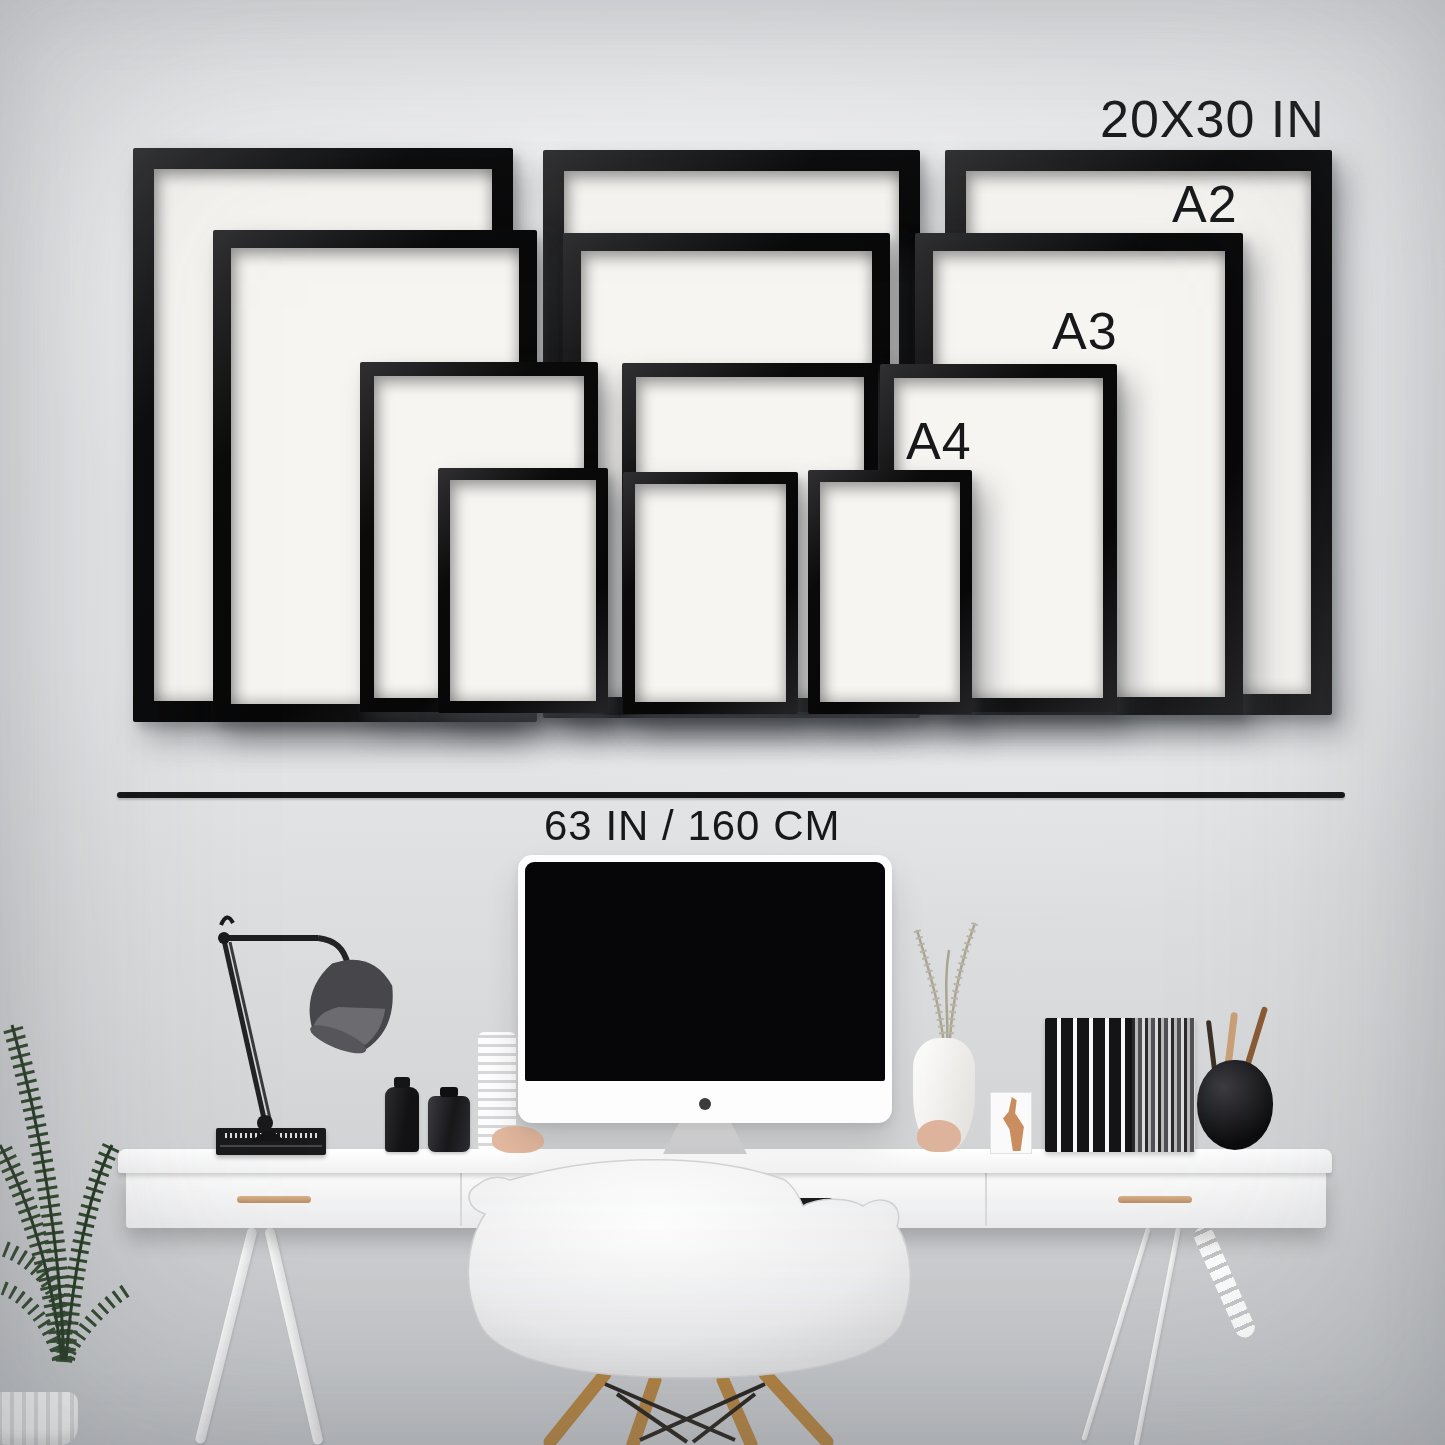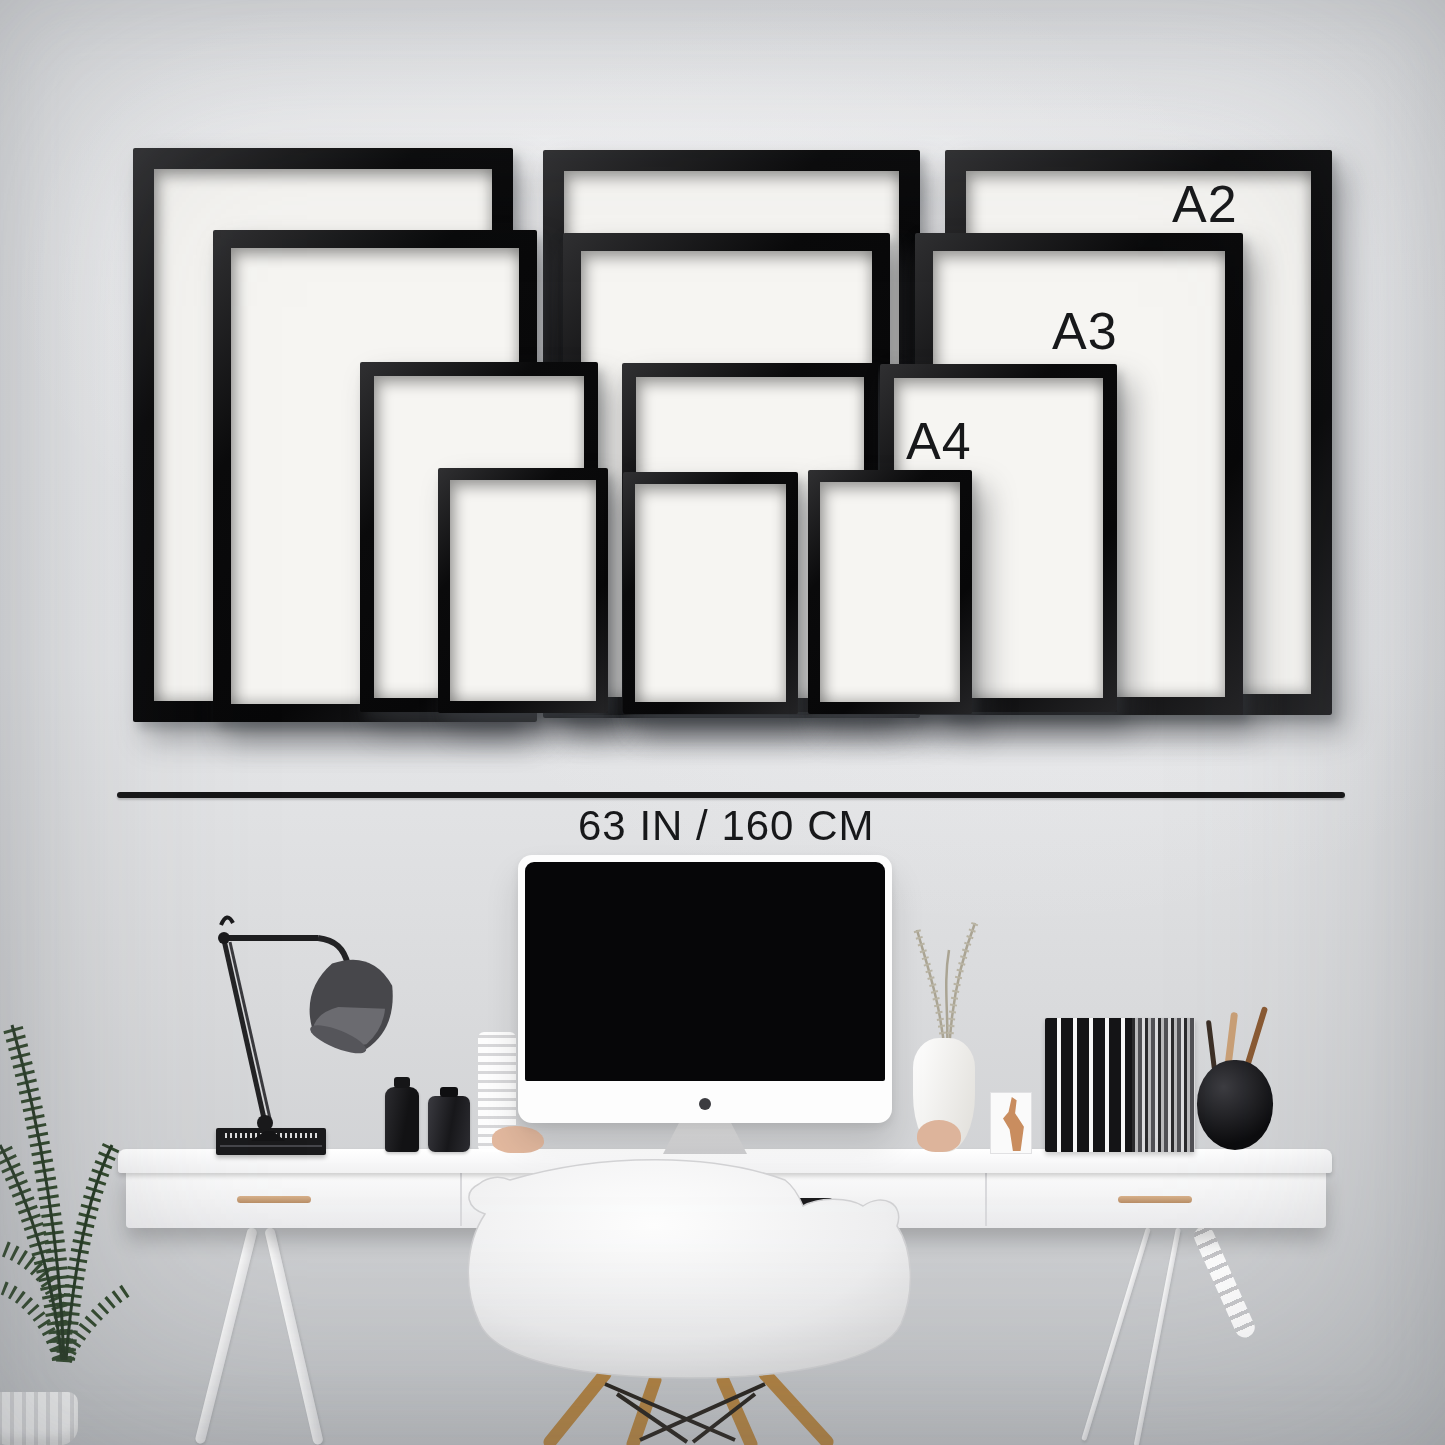--- a/index.html
+++ b/index.html
@@ -19,21 +19,21 @@
   .mat{position:absolute;background:#f6f5f2;
     box-shadow:inset 5px 7px 14px rgba(0,0,0,.36), inset -4px -5px 12px rgba(0,0,0,.18);}
   
   .label{position:absolute;color:#17181a;z-index:5;line-height:1.05;letter-spacing:1px;}
   .label-20x30{left:1100px;top:92px;font-size:52px;}
   .label-a2{left:1172px;top:177px;font-size:52px;}
   .label-a3{left:1052px;top:304px;font-size:52px;}
   .label-a4{left:906px;top:414px;font-size:52px;}
   .divider{position:absolute;left:117px;top:792px;width:1228px;height:6px;background:#141415;
     border-radius:3px;z-index:5;box-shadow:0 2px 2px rgba(0,0,0,.18);}
-  .width-label{left:578px;top:804px;font-size:42px;letter-spacing:1px;}
+  .width-label{left:544px;top:804px;font-size:42px;letter-spacing:1px;}
   
   .scene{position:absolute;inset:0;z-index:3;}
   .scene *{position:absolute;}
   .desk-top{left:118px;top:1149px;width:1214px;height:24px;z-index:28;
     background:linear-gradient(#ffffff,#f2f2f3);border-radius:8px 8px 3px 3px;
     box-shadow:0 3px 5px rgba(0,0,0,.18);}
   .desk-apron{left:126px;top:1171px;width:1200px;height:57px;z-index:24;
     background:linear-gradient(#fcfcfc,#ececee);border-radius:2px 2px 4px 4px;
     box-shadow:0 12px 20px rgba(0,0,0,.20);}
   .seam{top:1173px;width:2px;height:53px;background:#dadadd;z-index:25;}
@@ -130,20 +130,21 @@
         <div class="mat" style="inset: 12px;"></div>
       </div>
       <div class="frame" style="left: 623px; top: 472px; width: 175px; height: 242px;">
         <div class="mat" style="inset: 12px;"></div>
       </div>
       <div class="frame" style="left: 808px; top: 470px; width: 164px; height: 244px;">
         <div class="mat" style="inset: 12px;"></div>
       </div>
     </div>
 
+  <div class="label label-20x30">20X30 IN</div>
   <div class="label label-a2">A2</div>
   <div class="label label-a3">A3</div>
   <div class="label label-a4">A4</div>
 
   <div class="divider"></div>
   <div class="label width-label">63 IN / 160 CM</div>
 
   <div class="scene">
 
     <svg class="plant-svg" width="150" height="460" viewBox="0 0 150 460">

